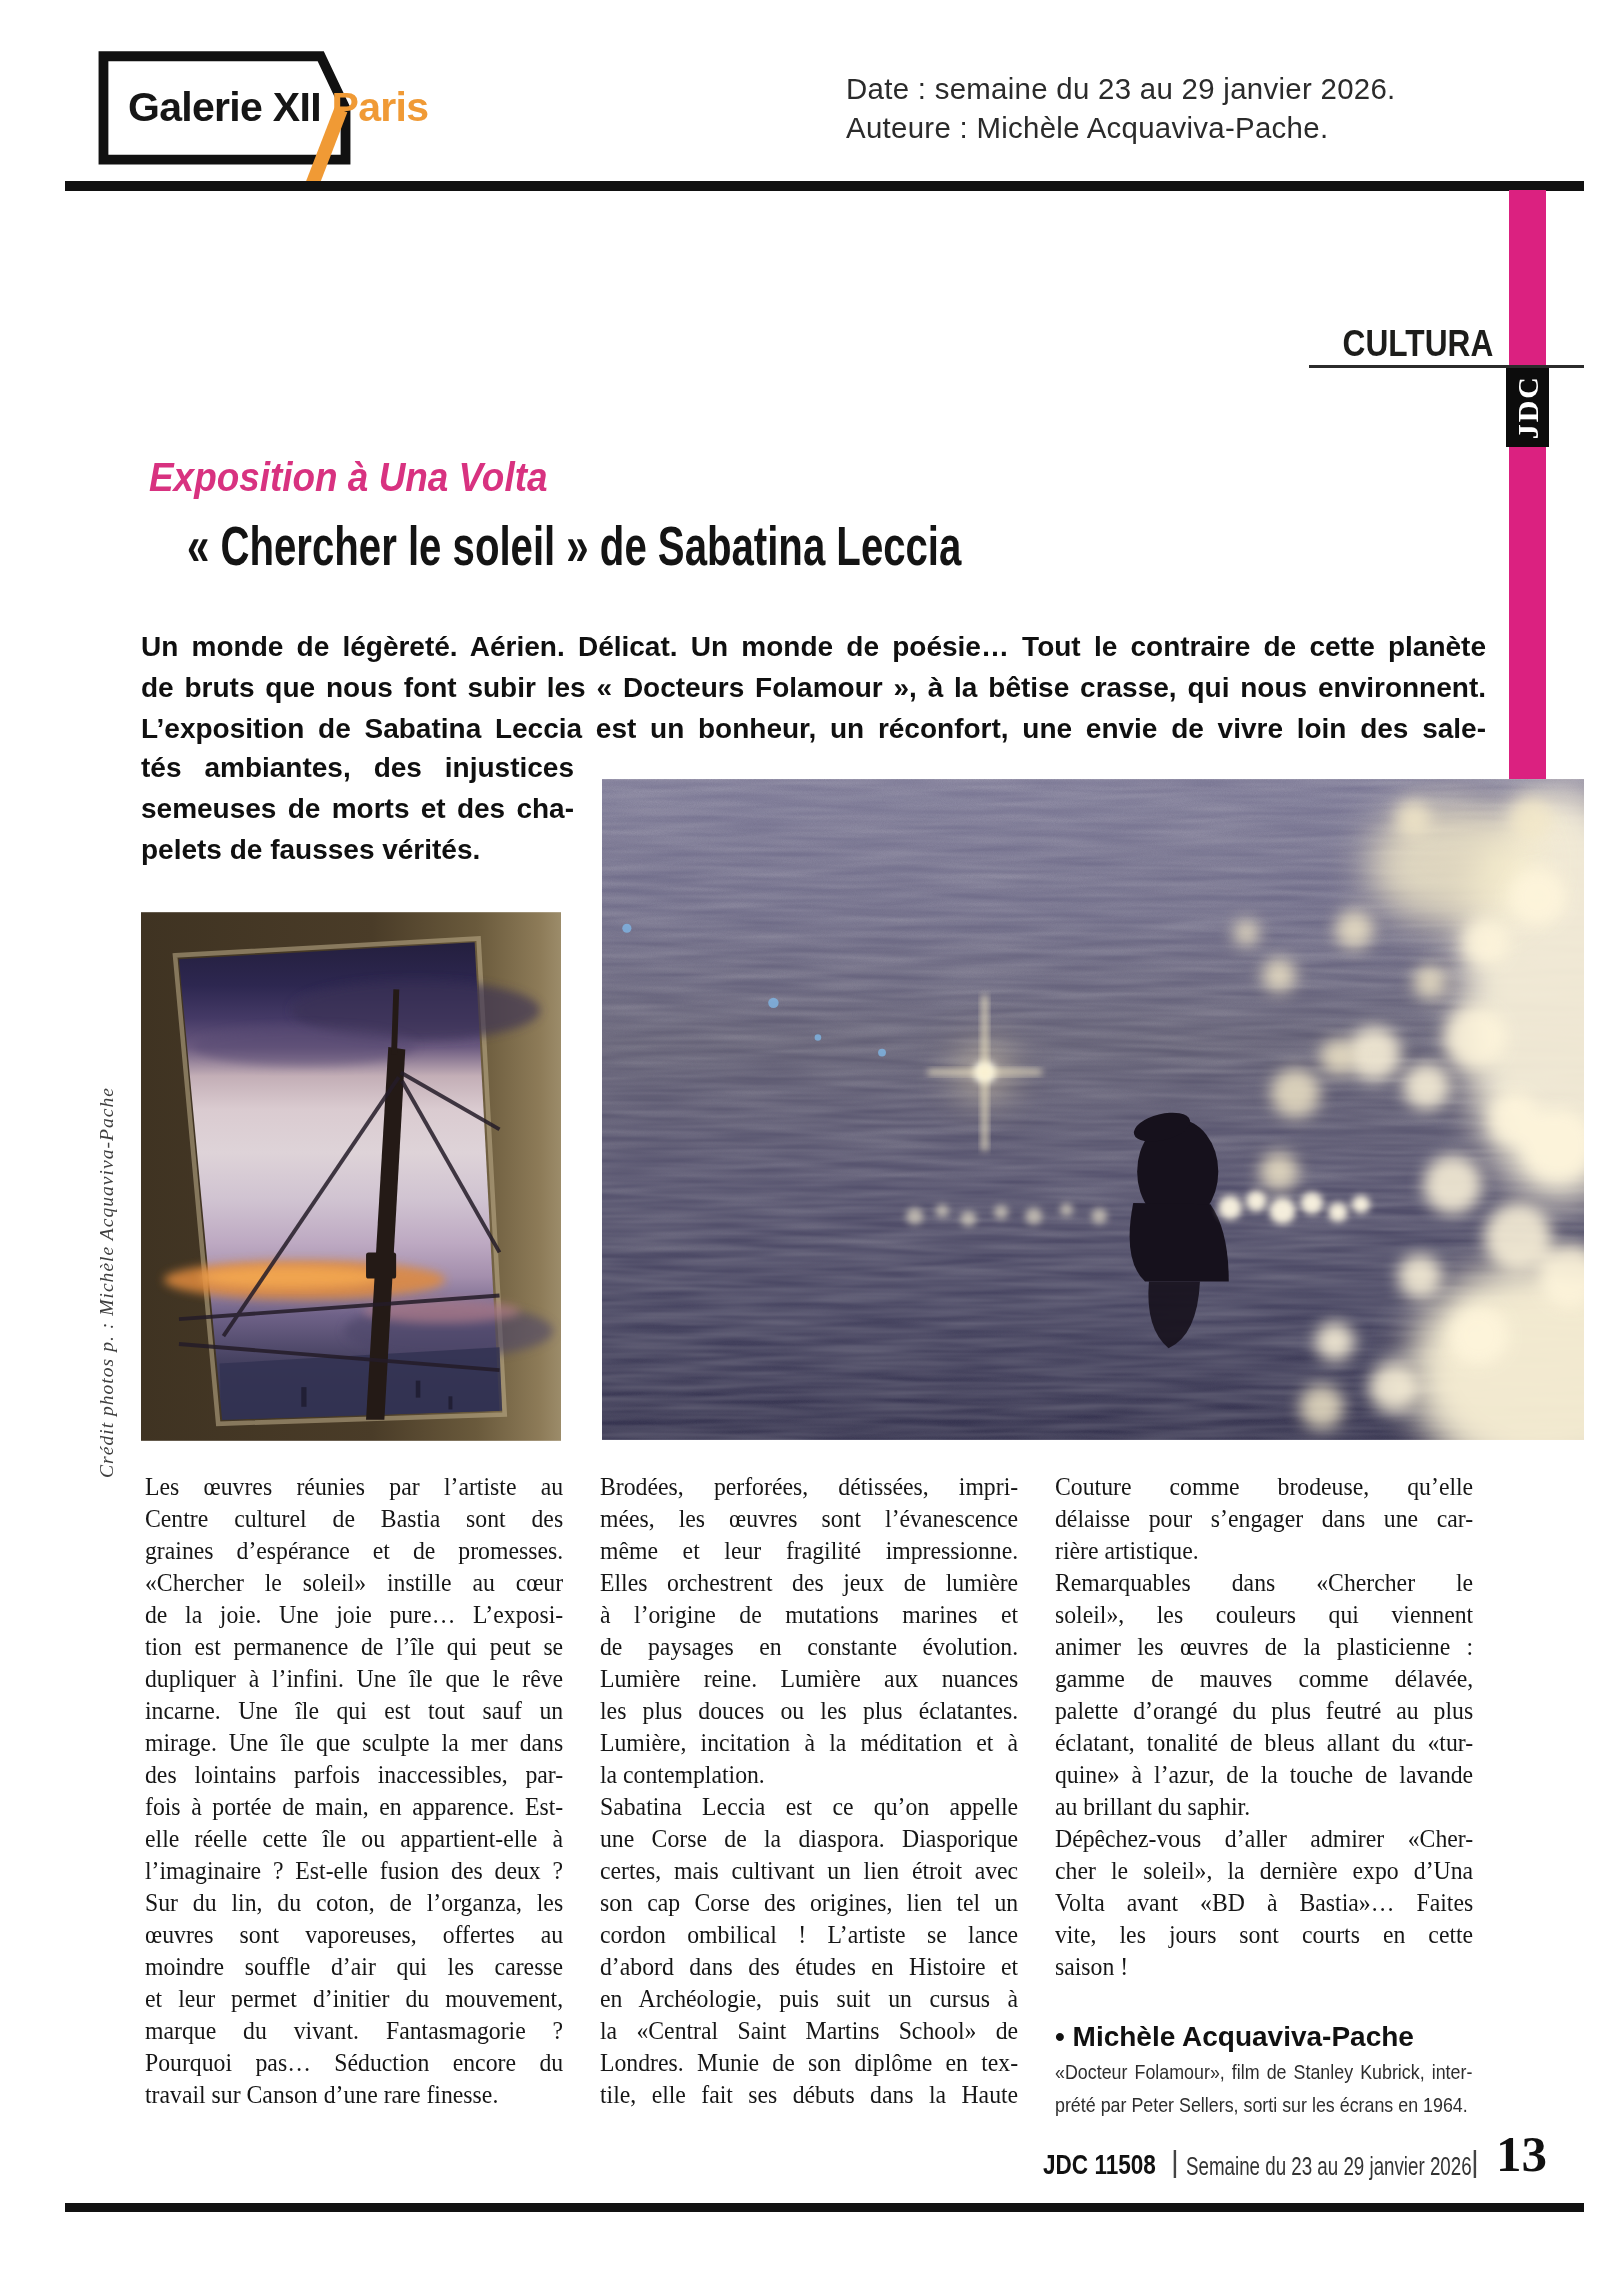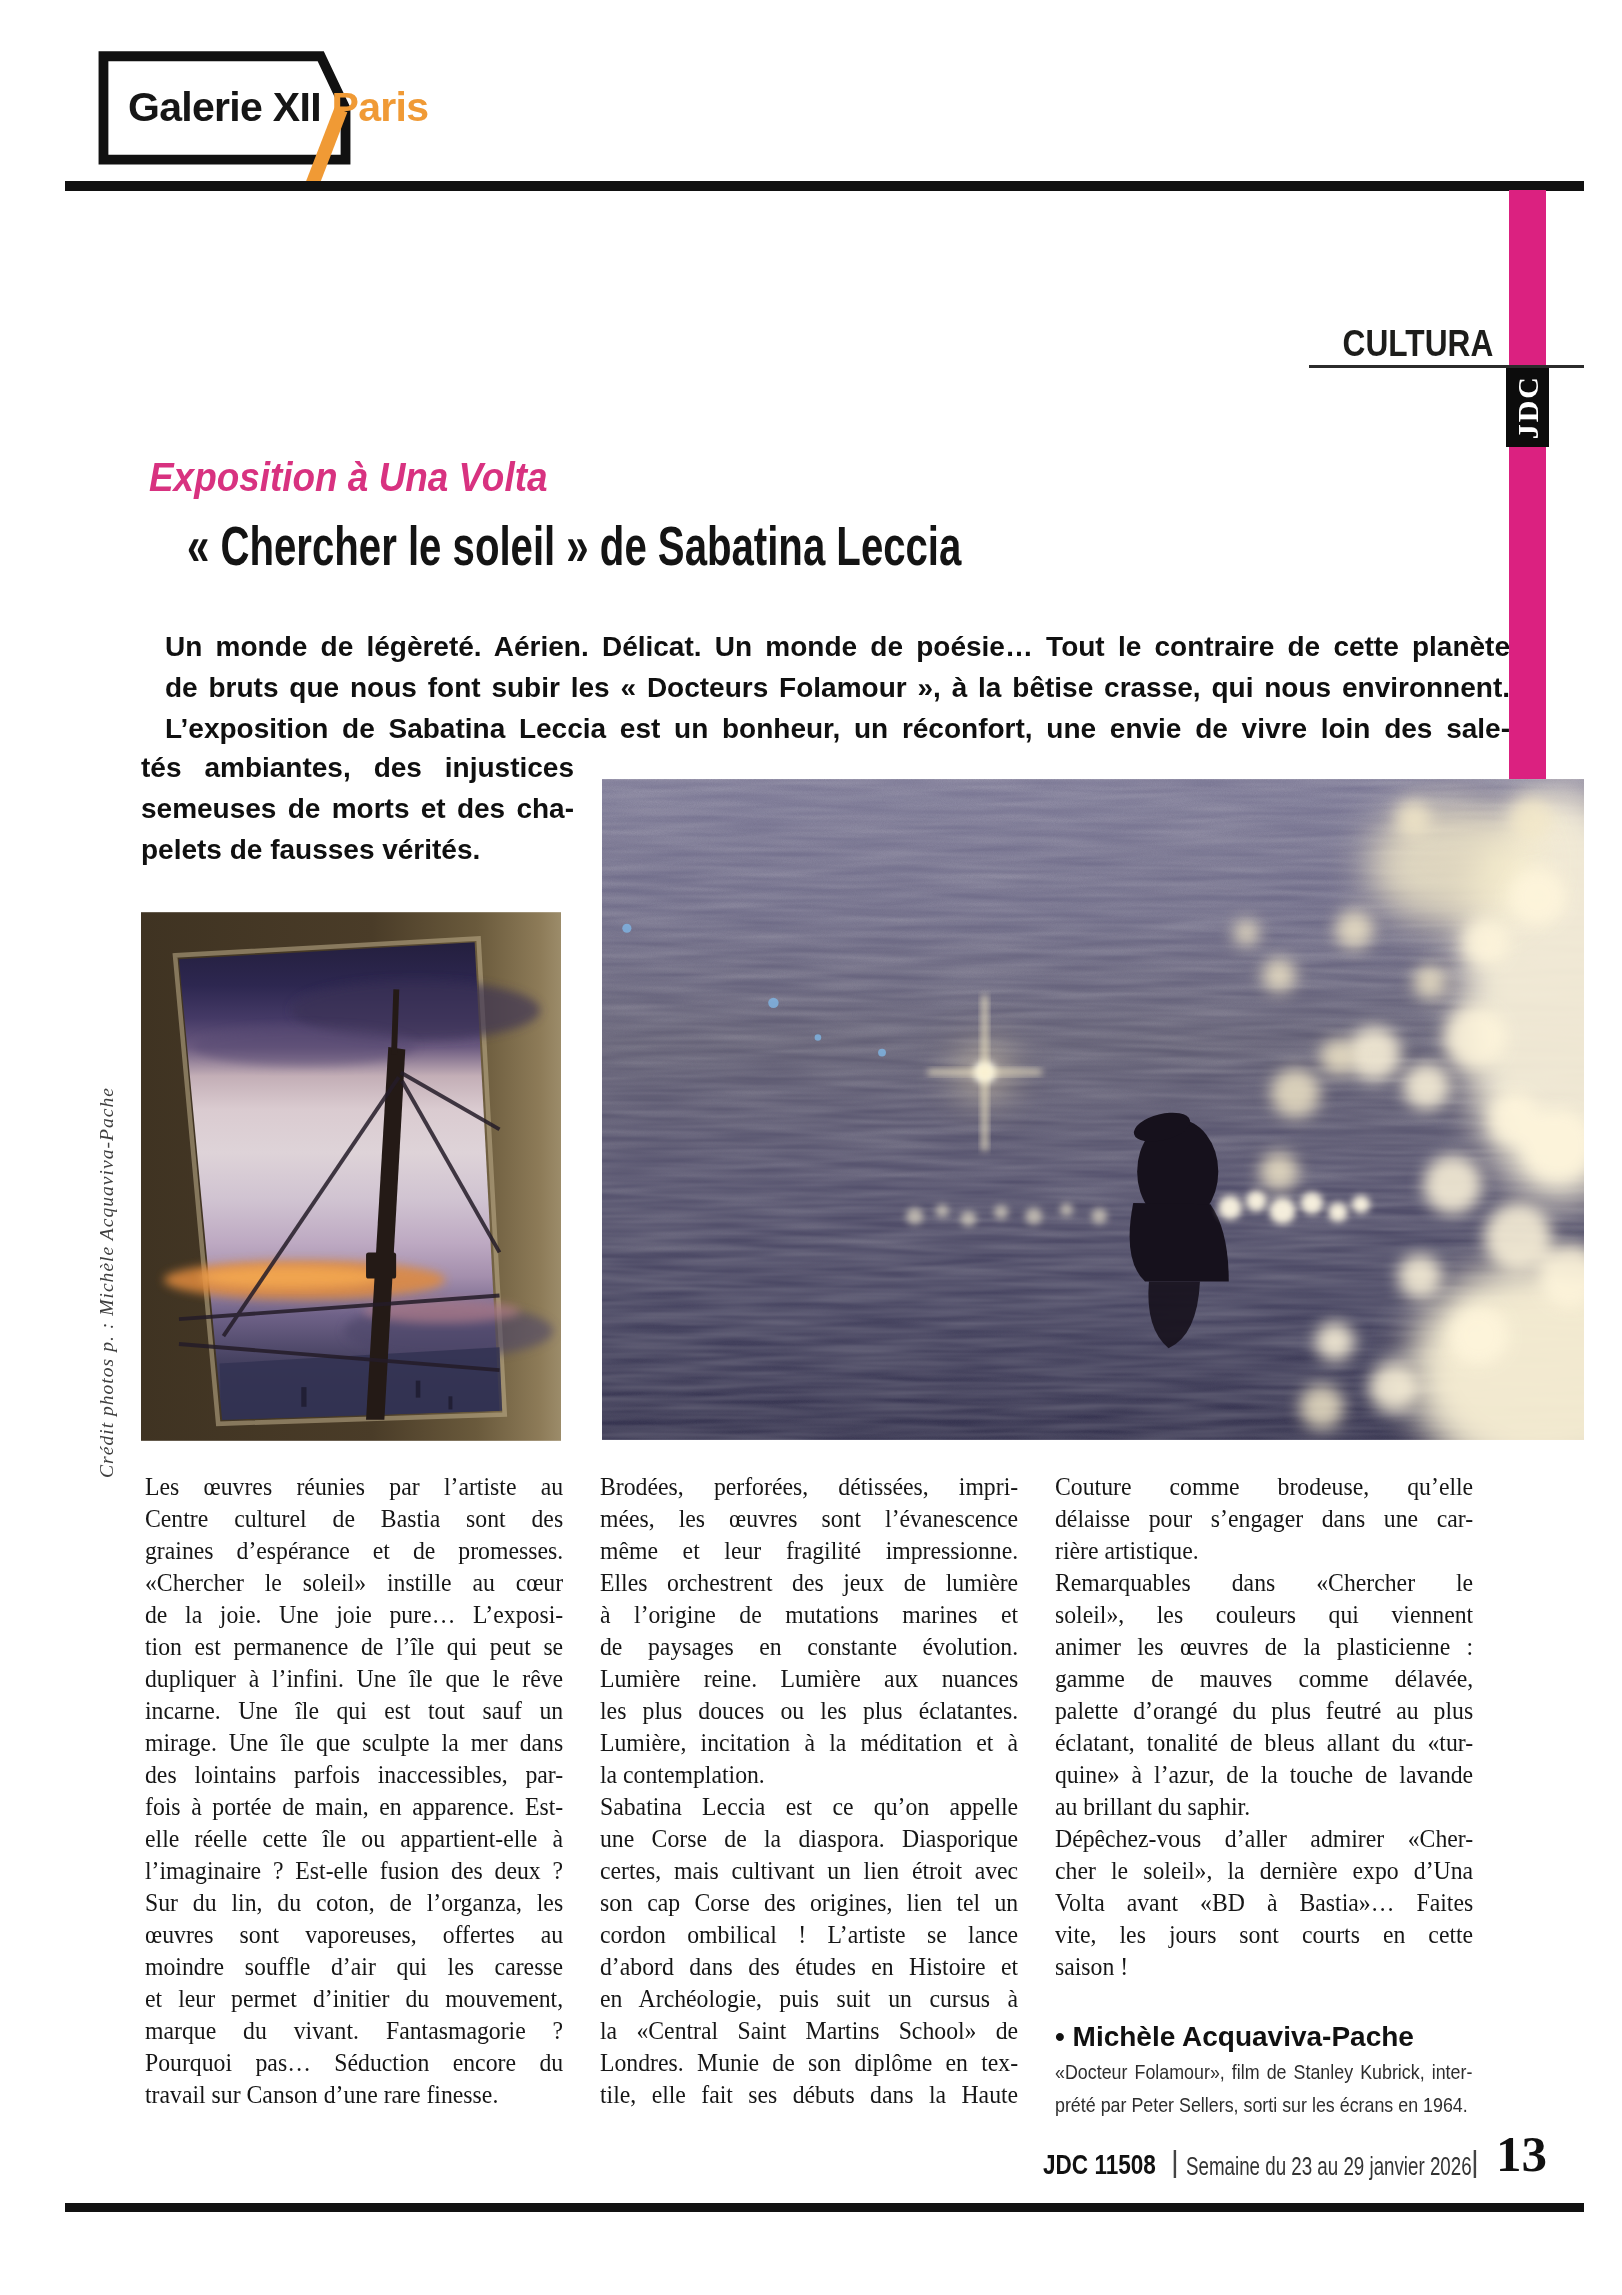--- a/index.html
+++ b/index.html
@@ -35,21 +35,21 @@
   .kicker{left:149px; top:454px; font-family:"Liberation Sans",sans-serif;
     font-style:italic; font-weight:bold; font-size:41px; color:#d83280; white-space:nowrap;text-align:center;}
   .kicker .cond{display:inline-block; transform:scaleX(.9); transform-origin:0 50%;}
   .headline{left:147px; top:514px; font-family:"Liberation Sans",sans-serif;
     font-weight:bold; font-size:55px; color:#141414; white-space:nowrap;margin-left:40px;}
   .headline .cond{display:inline-block; transform:scaleX(.73); transform-origin:0 50%;}
 
   
   .intro{font-family:"Liberation Sans",sans-serif; font-weight:bold; font-size:28px;
     line-height:41px; color:#101010;}
-  .intro-wide{left:141px; top:626px; width:1345px;margin-left:24px;}
+  .intro-wide{left:141px; top:626px; width:1345px;}
   .intro-narrow{left:141px; top:747px; width:433px;}
 
   
   .photo-left{left:141px; top:912px; width:420px; height:529px;}
   .photo-right{left:602px; top:779px; width:982px; height:661px;}
   .credit-vertical{left:96px; top:1478px; width:458px; height:26px;
     transform:rotate(-90deg); transform-origin:0 0;
     font-family:"Liberation Serif",serif; font-style:italic; font-size:19.6px;
     letter-spacing:1px; color:#3f3f3f; white-space:nowrap;}
 
@@ -86,20 +86,24 @@
 <div class="page">
 
   <div class="abs logo-box">
     <svg width="253" height="140" viewBox="0 0 386 214">
       <polygon points="8,8 340,8 378,88 378,166 8,166" fill="#ffffff" stroke="#111111" stroke-width="15"></polygon>
       <line x1="371" y1="90" x2="327" y2="204" stroke="#f09a35" stroke-width="21"></line>
     </svg>
   </div>
   <div class="abs logo-text"><span>Galerie XII </span><span class="logo-city">Paris</span></div>
 
+  <div class="abs press-meta">
+    <div>Date : semaine du 23 au 29 janvier 2026.</div>
+    <div>Auteure : Michèle Acquaviva-Pache.</div>
+  </div>
 
   <div class="abs rule-top"></div>
 
   <div class="abs pink-bar"></div>
   <div class="abs cultura"><span class="cond">CULTURA</span></div>
   <div class="abs cultura-rule"></div>
   <div class="abs jdc-badge">
       <span>JDC</span>
     </div>
 

